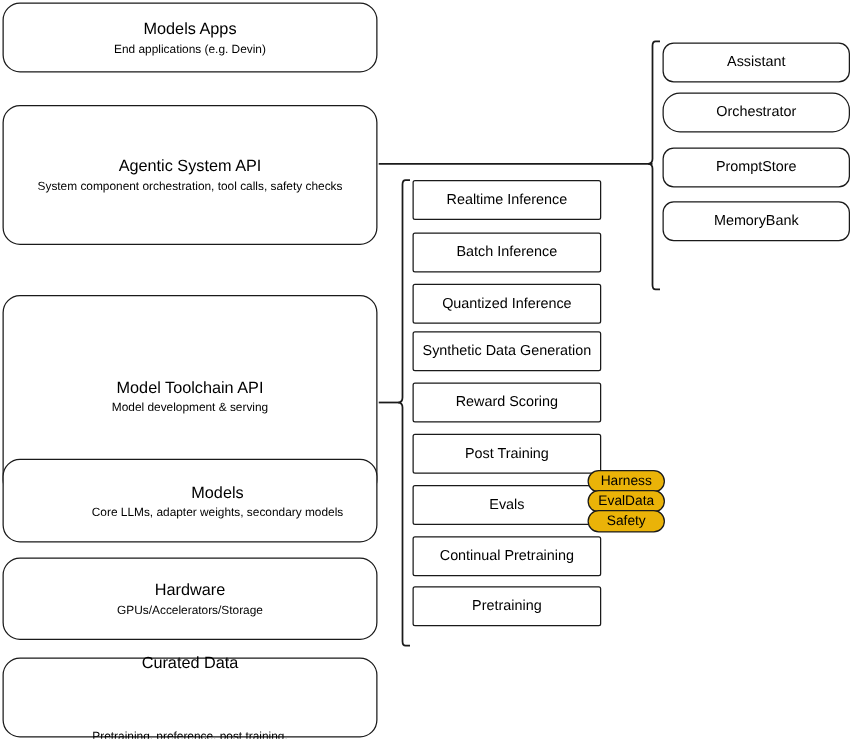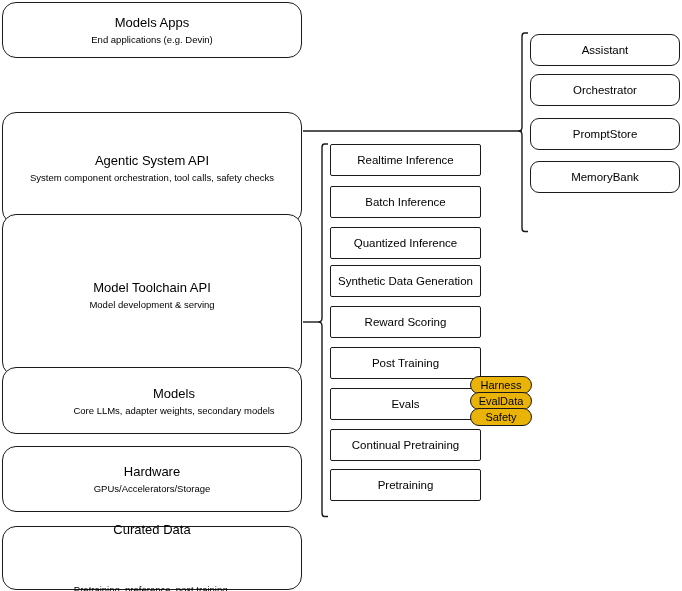--- a/index.html
+++ b/index.html
@@ -110,26 +110,26 @@
     <path d="M 328 144 L 324.5 144 Q 322 144 322 147.5 L 322 318 Q 322 322 318.5 322 Q 322 322 322 326 L 322 513 Q 322 516.5 324.5 516.5 L 328 516.5"></path>
 
     <line x1="303" y1="322" x2="319" y2="322"></line>
   </svg>
 
   <div class="box layer" style="top:2px; height:56px;">
     <div class="title">Models Apps</div>
     <div class="subtitle">End applications (e.g. Devin)</div>
   </div>
 
-  <div class="box layer" style="top:84px; height:112px;margin-top:28px;">
+  <div class="box layer" style="top:84px; height:112px;">
     <div class="title">Agentic System API</div>
     <div class="subtitle">System component orchestration, tool calls, safety checks</div>
   </div>
 
-  <div class="box layer" style="top:214px; height:162px;">
+  <div class="box layer" style="top:236px; height:162px;">
     <div class="title">Model Toolchain API</div>
     <div class="subtitle">Model development &amp; serving</div>
   </div>
 
   <div class="box layer" style="top:367px; height:67px;padding-left:44px;">
     <div class="title">Models</div>
     <div class="subtitle">Core LLMs, adapter weights, secondary models</div>
   </div>
 
   <div class="box layer" style="top:446px; height:66px;">
@@ -176,21 +176,21 @@
   <div class="pill" style="top:392px;">
     <span>EvalData</span>
   </div>
   <div class="pill" style="top:408px;">
     <span>Safety</span>
   </div>
 
   <div class="box comp" style="top:34px;">
     <span>Assistant</span>
   </div>
-  <div class="box comp" style="top:74px;">
+  <div class="box comp" style="top:74px;border-radius:14px;">
     <span>Orchestrator</span>
   </div>
   <div class="box comp" style="top:118px;">
     <span>PromptStore</span>
   </div>
   <div class="box comp" style="top:161px;">
     <span>MemoryBank</span>
   </div>
 
 </div>

